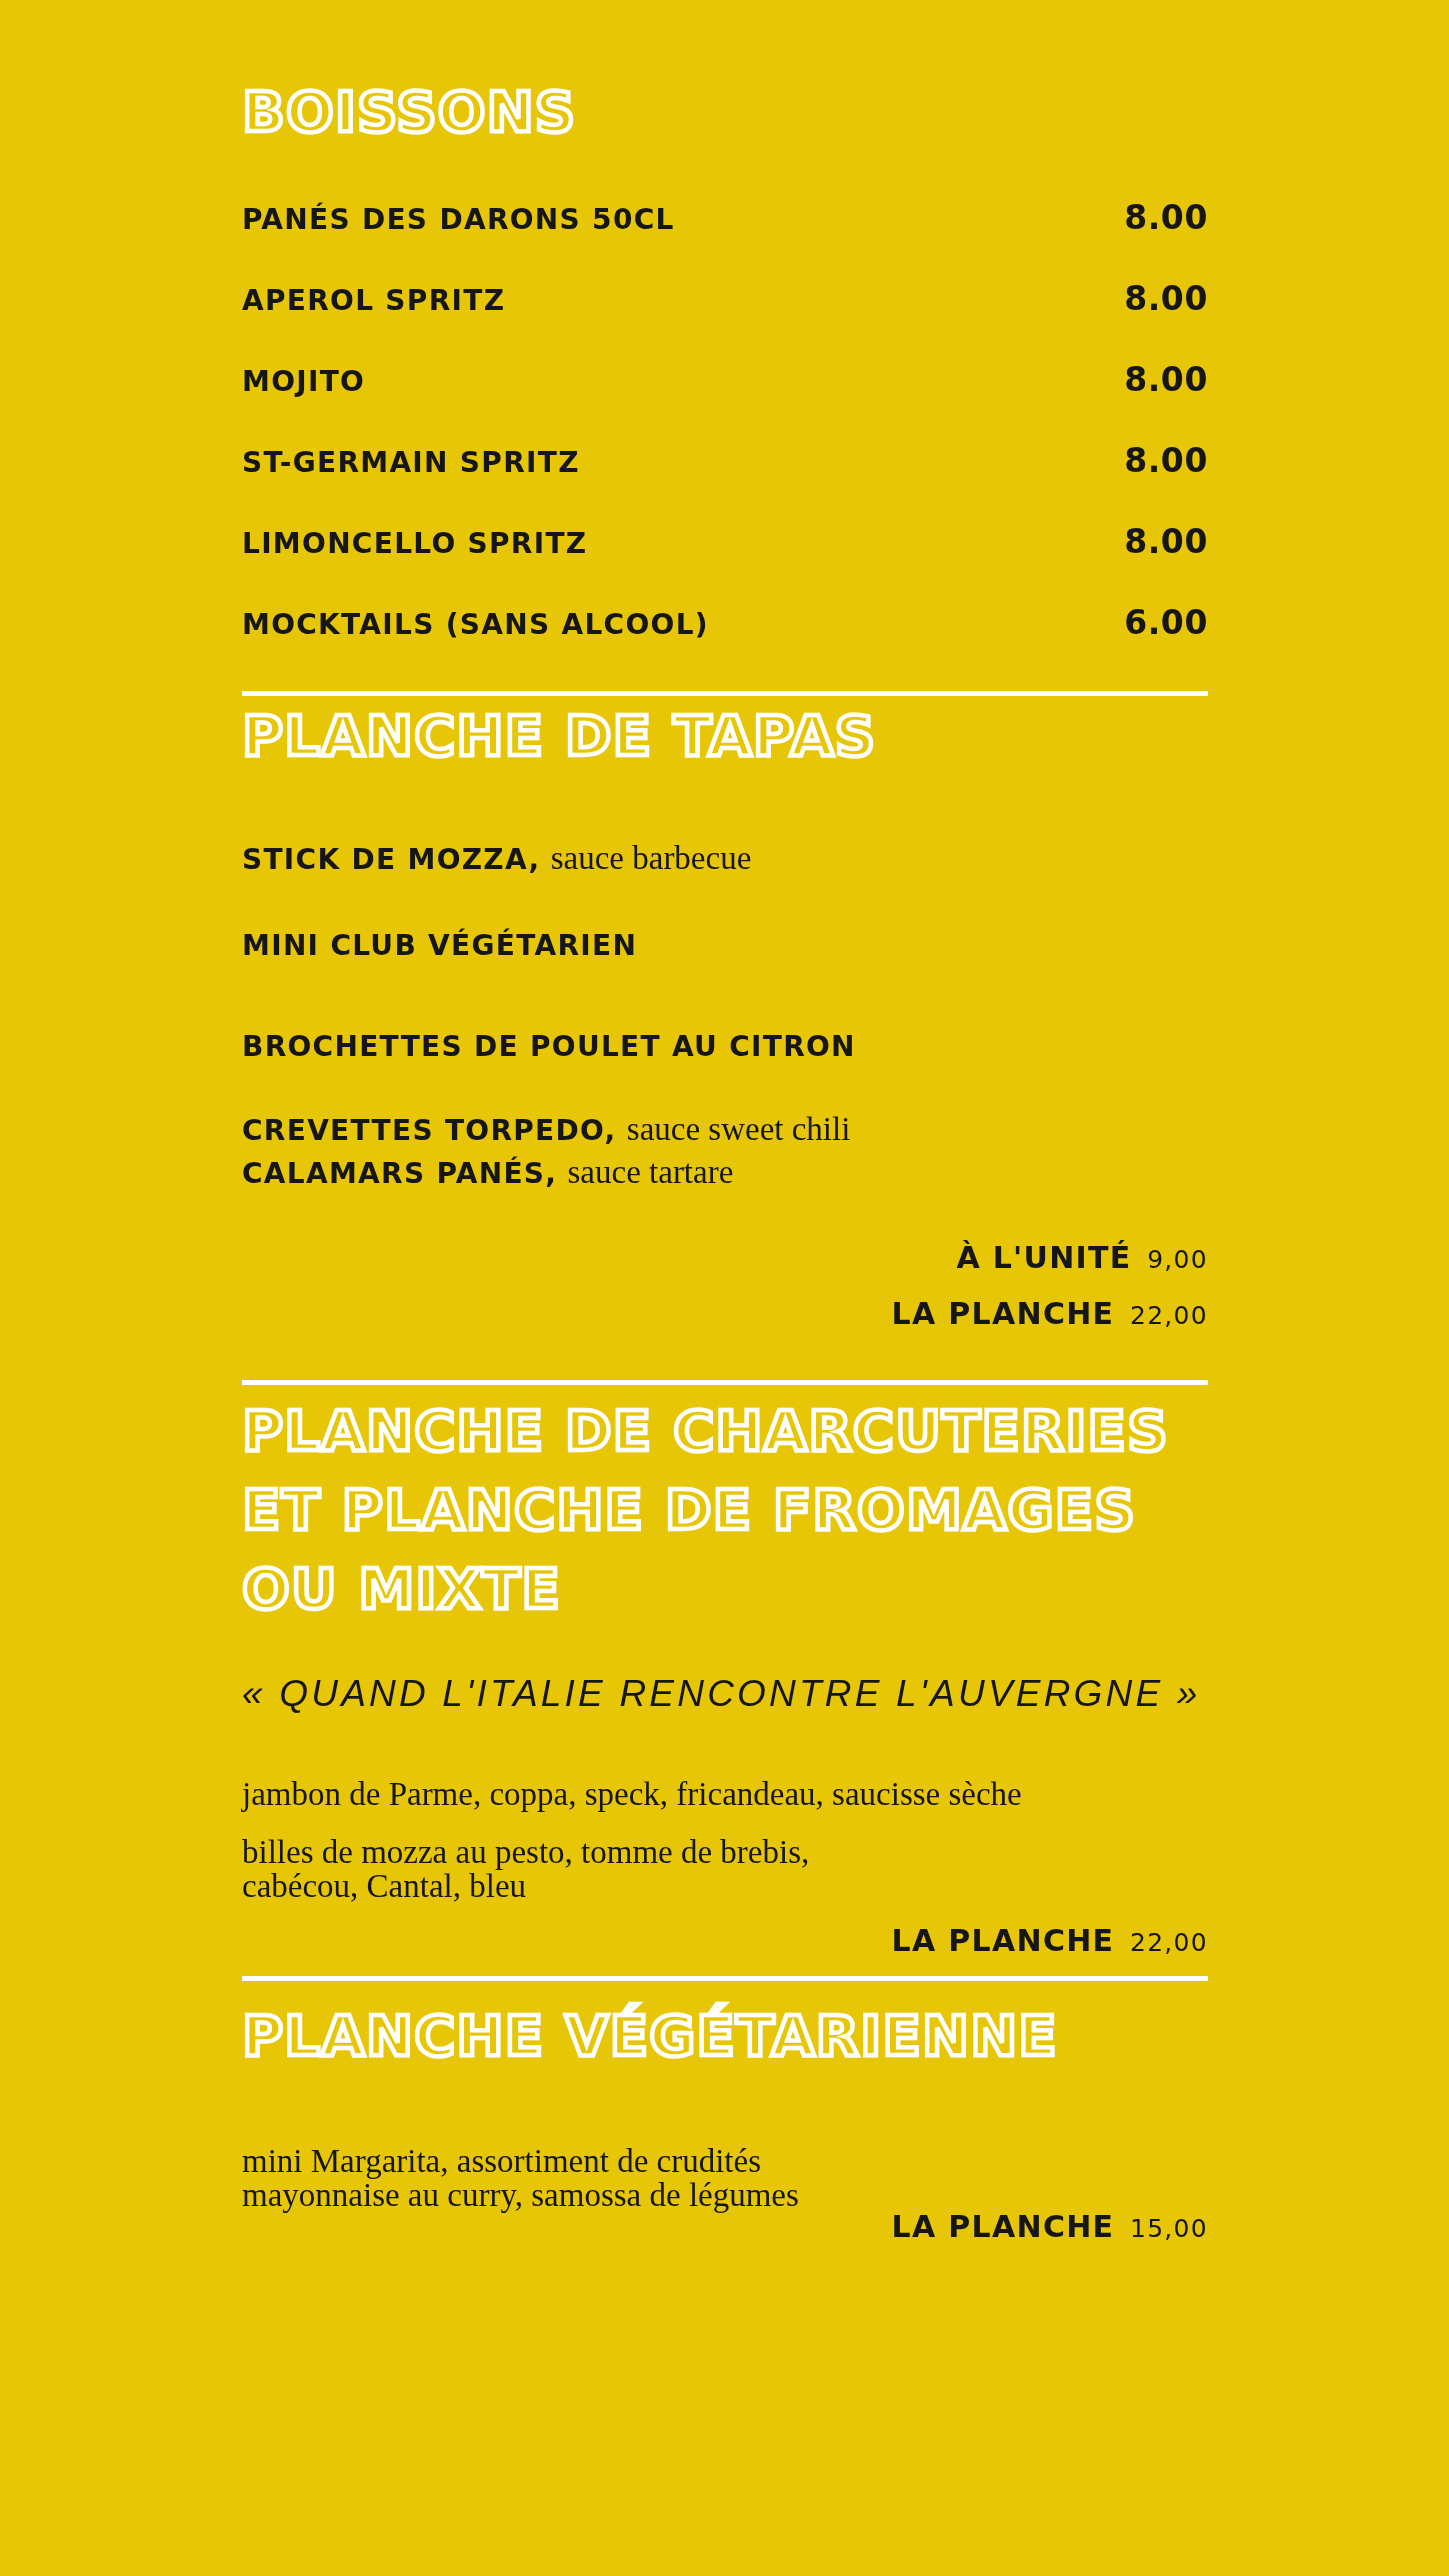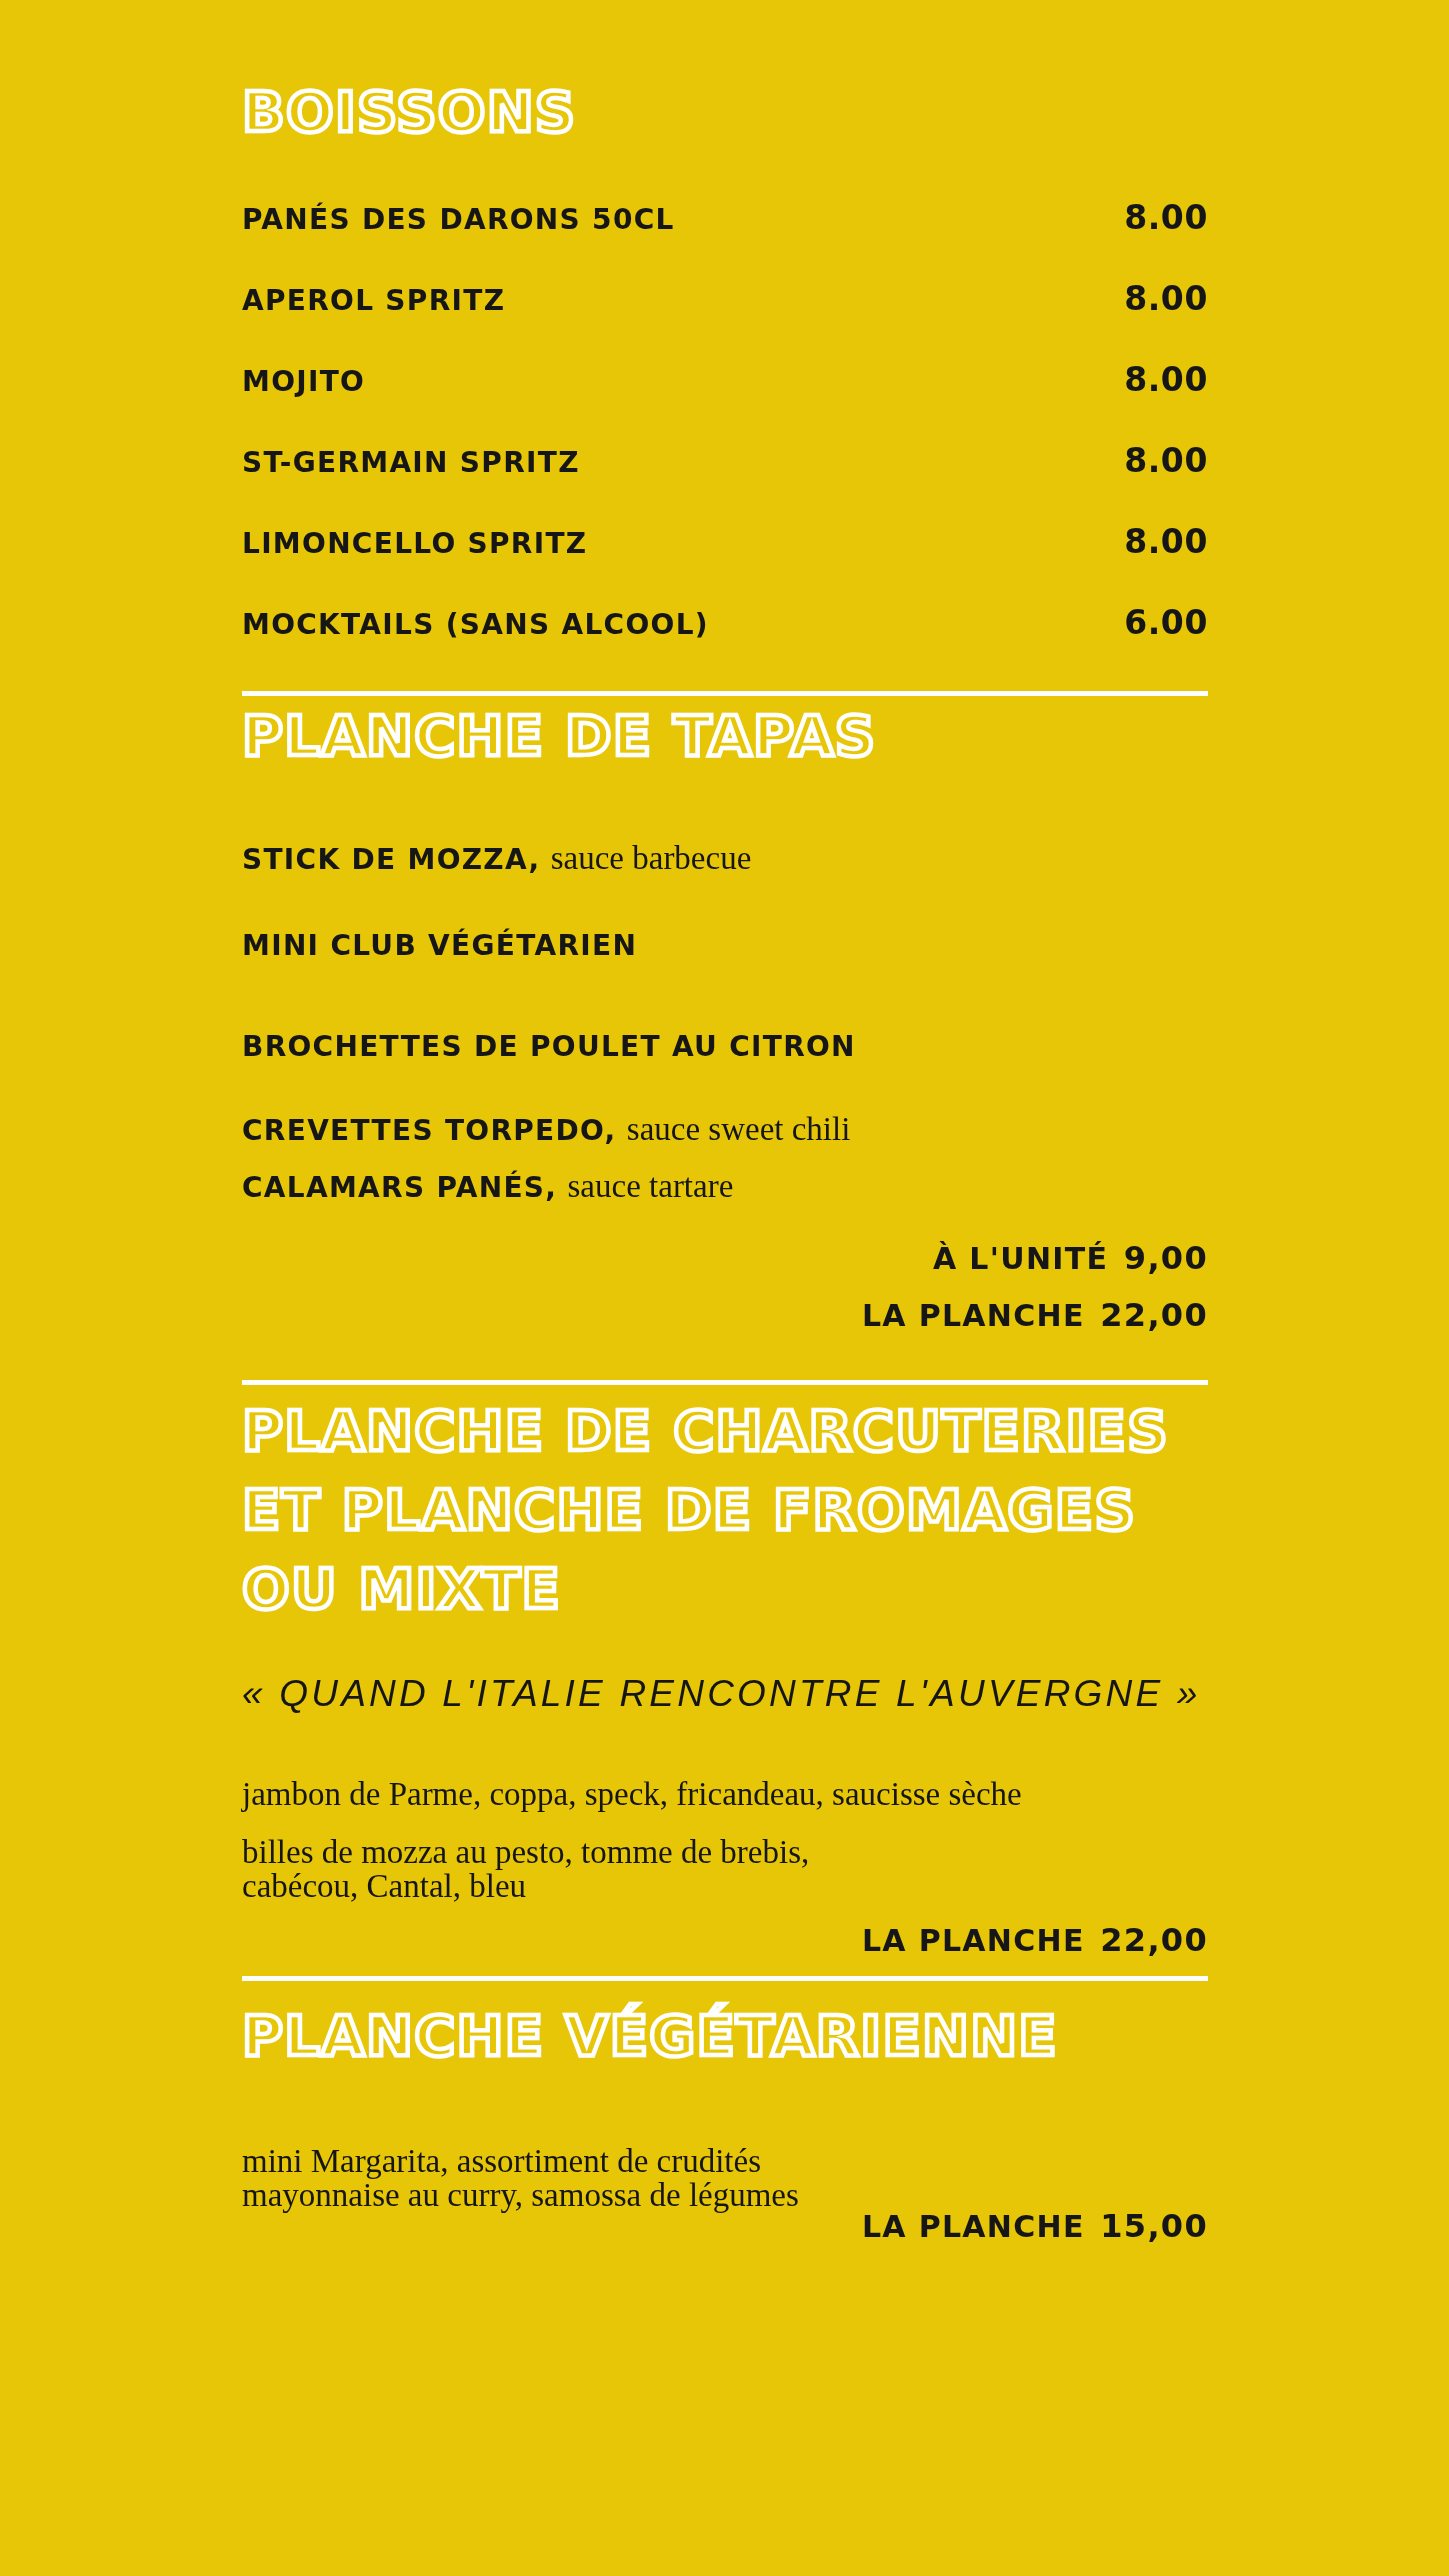--- a/index.html
+++ b/index.html
@@ -56,21 +56,21 @@
   }
   .item-price{
     font-weight:700;
     font-size:33px;
     letter-spacing:0.6px;
   }
   .tapas-row{ line-height:36px; }
   .gap-1{ margin-bottom:43px; }
   .gap-2{ margin-bottom:41px; }
   .gap-3{ margin-bottom:58px; }
-  .gap-4{ margin-bottom:14px; }
+  .gap-4{ }
   .item-desc{
     font-family:"Liberation Serif", serif;
     font-weight:400;
     font-size:33px;
     letter-spacing:0;
     margin-left:10.3px;
   }
   .subtitle{
     font-family:"Liberation Sans", sans-serif;
     font-style:italic;
@@ -93,22 +93,22 @@
   .price-block{ text-align:right; }
   .price-line{ line-height:41px; }
   .price-line.tall{ line-height:50px; }
   .price-label{
     font-weight:700;
     font-size:30px;
     letter-spacing:1.3px;
     text-align:right;
   }
   .price-value{
-    font-weight:700;
-    font-size:32px;
+    font-weight:400;
+    font-size:25px;
     letter-spacing:1.3px;
     margin-left:15.5px;
   }
 </style>
 </head>
 <body>
 
 <div class="page">
 
   <h2 class="abs deco" style="top:81px">BOISSONS</h2>

